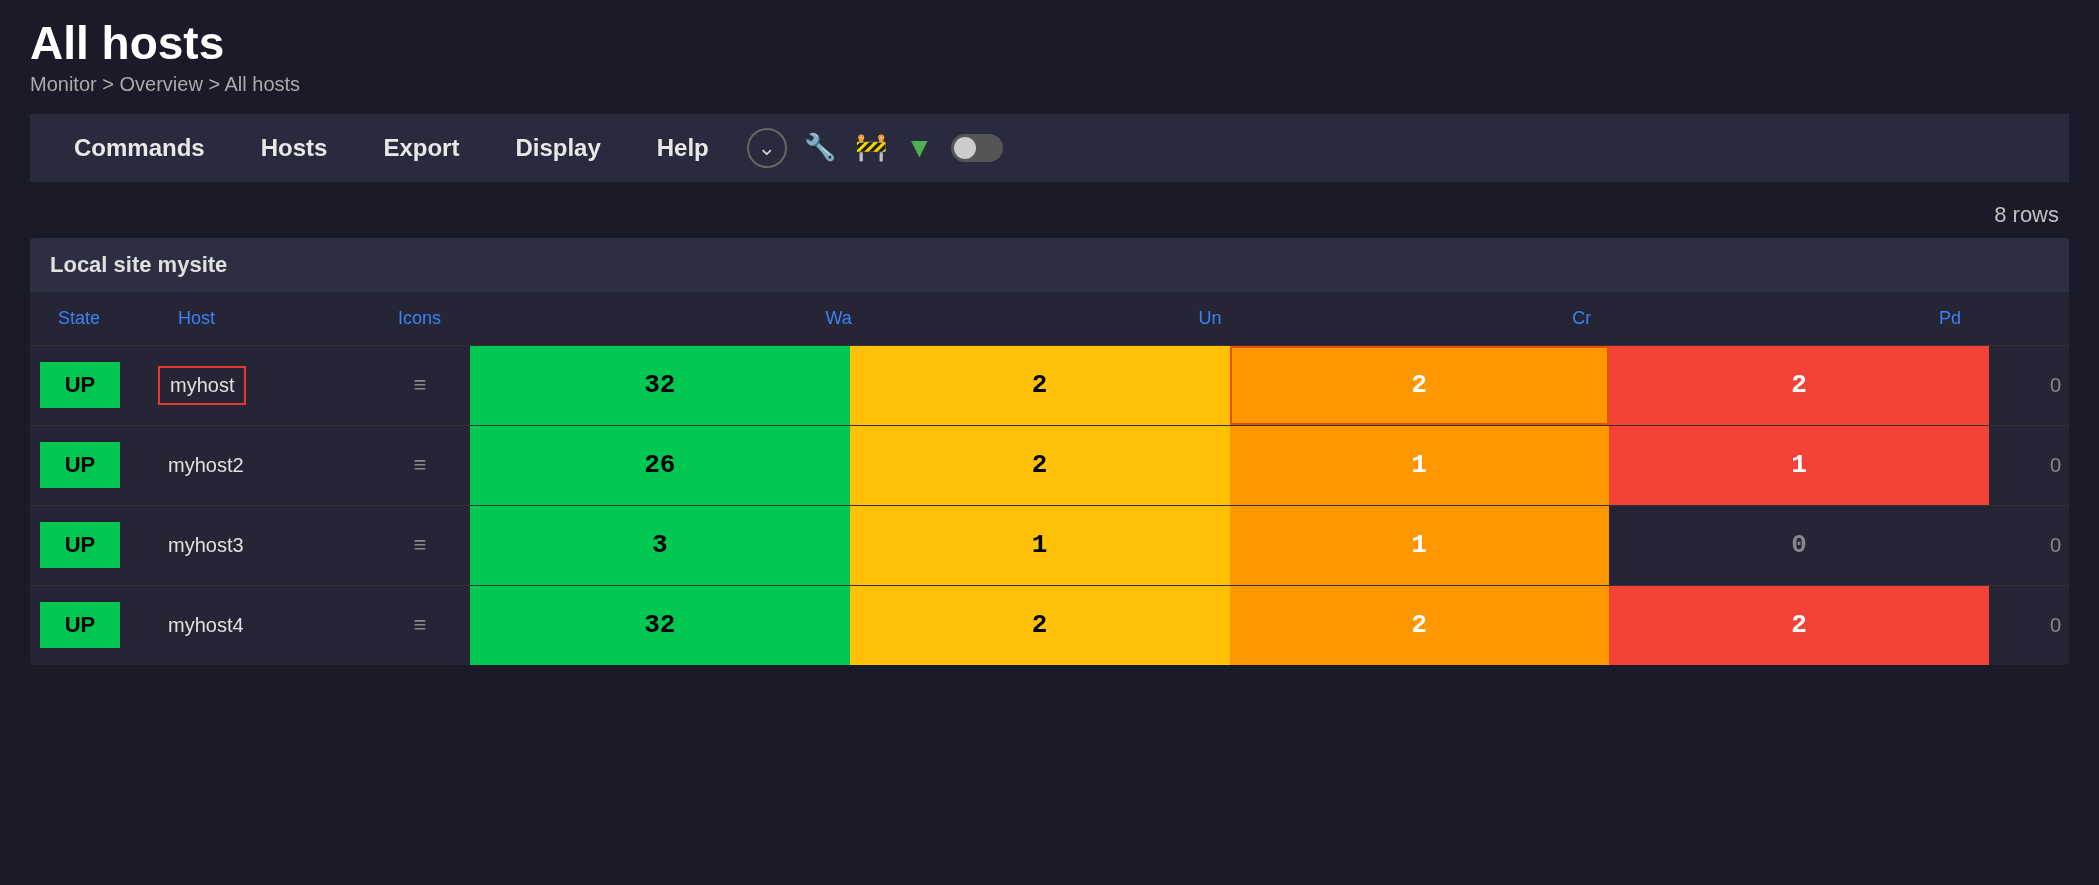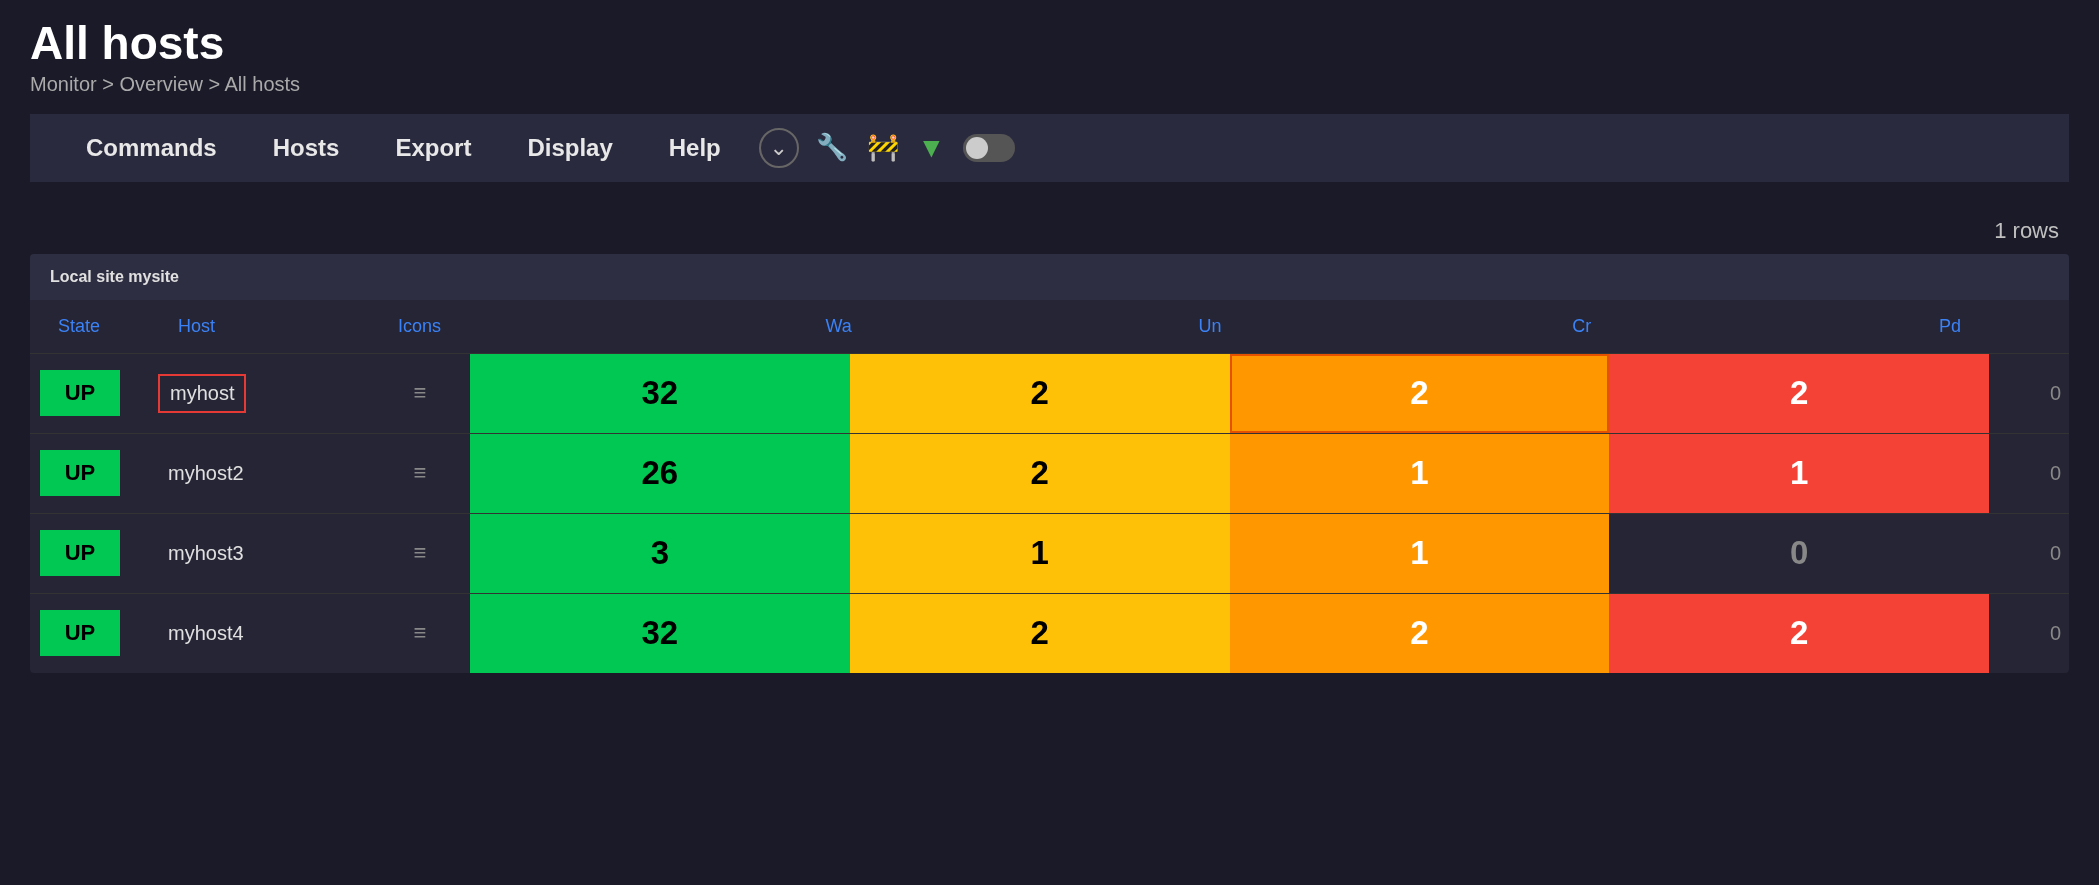--- a/index.html
+++ b/index.html
@@ -37,24 +37,24 @@
 
     .breadcrumb span {
       color: #aaa;
     }
 
     
     .toolbar {
       background: #2a2a3e;
       display: flex;
       align-items: center;
-      padding: 0 28px;
+      padding: 0 16px;
       height: 68px;
       gap: 0;
-      margin-bottom: 36px;
+      margin-bottom: 20px;
     }
 
     .toolbar-item {
       font-size: 24px;
       font-weight: 700;
       color: #e8e8e8;
       padding: 0 28px;
       height: 100%;
       display: flex;
       align-items: center;
@@ -122,21 +122,21 @@
     
     .site-section {
       background: #252535;
       border-radius: 4px;
       overflow: hidden;
     }
 
     .site-header {
       background: #2e2e42;
       padding: 14px 20px;
-      font-size: 16px;
+      font-size: 22px;
       font-weight: 700;
       color: #e0e0e0;
     }
 
     
     .col-headers {
       display: grid;
       grid-template-columns: 120px 220px 100px 1fr 1fr 1fr 1fr 80px;
       padding: 10px 20px;
       background: #252535;
@@ -216,22 +216,23 @@
       color: #888;
       font-size: 22px;
       cursor: pointer;
     }
 
     
     .val-cell {
       display: flex;
       align-items: center;
       justify-content: center;
-      font-size: 33px;
+      font-size: 26px;
       font-weight: 700;
+      font-family: Liberation Mono, monospace;
     }
 
     .val-ok {
       background: #00c853;
       color: #000;
     }
 
     .val-warn {
       background: #ffc107;
       color: #000;
@@ -284,21 +285,21 @@
 
     <div class="toolbar-icons">
       <div class="icon-circle" style="font-size:22px; color:#ccc;">⌄</div>
       <span class="icon-btn" title="Tools">🔧</span>
       <span class="icon-btn" title="Cone">🚧</span>
       <span class="icon-btn" style="color:#4caf50; font-size:28px;">▼</span>
       <div class="toggle"></div>
     </div>
   </div>
 
-  <div class="rows-count">1 rows</div>
+  <div class="rows-count">8 rows</div>
 
   <div class="site-section">
     <div class="site-header">Local site mysite</div>
 
     <div class="col-headers">
       <div class="col-header">State</div>
       <div class="col-header">Host</div>
       <div class="col-header">Icons</div>
       <div class="col-header right">Wa</div>
       <div class="col-header right">Un</div>

